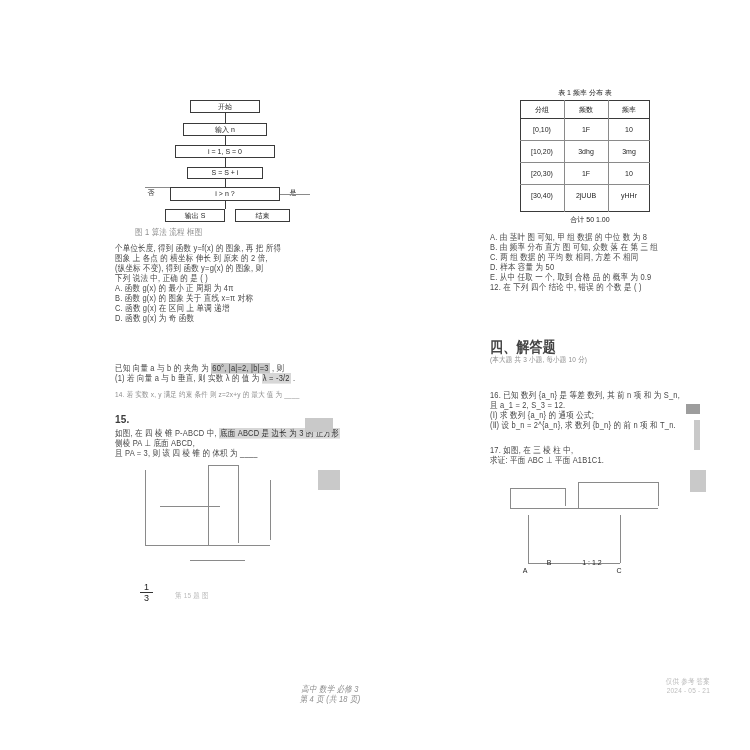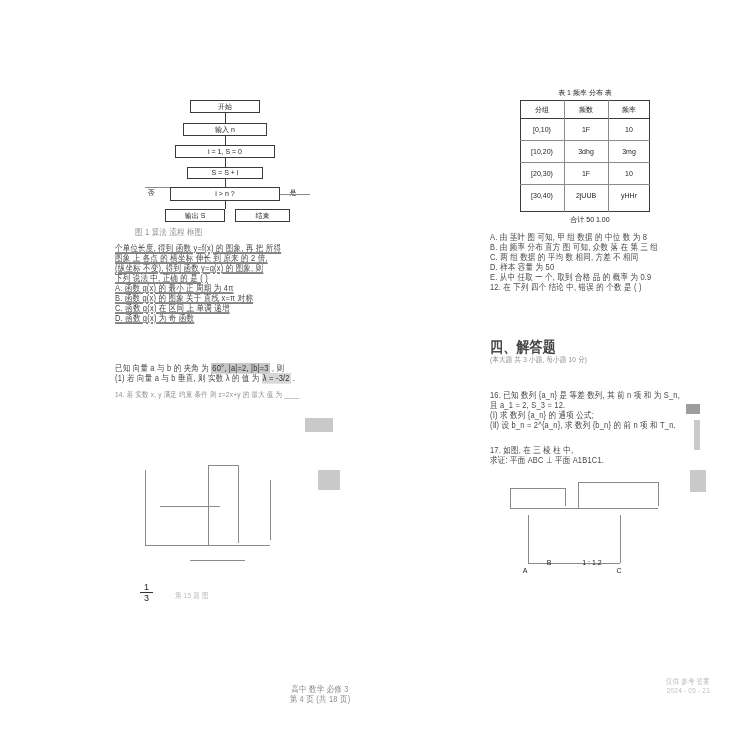--- a/index.html
+++ b/index.html
@@ -91,24 +91,25 @@
   
   .smudge {
     position: absolute;
     background: #c9c9c9;
   }
   .smudge.dark { background: #9d9d9d; }
 
   
   .footer {
     position: absolute;
-    left: 255px;
+    left: 265px;
     top: 684px;
     width: 130px;
     text-align: center;
+    font-style: italic;
   }
   .footer .tline { text-align: center; }
 
   .corner-note {
     position: absolute;
     left: 600px;
     top: 676px;
     width: 110px;
     text-align: right;
   }
@@ -165,21 +166,21 @@
       <div class="cellx" style="left:30px; top:111px; width:60px;">输出 S</div>
       <div class="fig" style="left:100px; top:109px; width:55px; height:13px;"></div>
       <div class="cellx" style="left:100px; top:111px; width:55px;">结束</div>
 
       <div class="hline thin" style="left:10px; top:87px; width:25px;"></div>
       <div class="hline thin" style="left:145px; top:94px; width:30px;"></div>
     </div>
 
     <div class="tline faint" style="position:absolute; left:20px; top:137px; width:200px;">图 1  算法 流程 框图</div>
 
-    <div class="blk" style="top:153px;text-decoration:underline;">
+    <div class="blk" style="top:153px;">
       <div class="tline">个单位长度, 得到 函数 y=f(x) 的 图象, 再 把 所得</div>
       <div class="tline">图象 上 各点 的 横坐标 伸长 到 原来 的 2 倍,</div>
       <div class="tline">(纵坐标 不变), 得到 函数 y=g(x) 的 图象, 则</div>
       <div class="tline">下列 说法 中, 正确 的 是 ( )</div>
       <div class="tline">A. 函数 g(x) 的 最小 正 周期 为 4π</div>
       <div class="tline">B. 函数 g(x) 的 图象 关于 直线 x=π 对称</div>
       <div class="tline">C. 函数 g(x) 在 区间 上 单调 递增</div>
       <div class="tline">D. 函数 g(x) 为 奇 函数</div>
     </div>
 
@@ -192,20 +193,29 @@
         <span>, 则</span>
       </div>
       <div class="tline">
         <span>(1) 若 向量 a 与 b 垂直, 则 实数 λ 的 值 为</span>
         <span class="hl2">λ = -3/2</span>
         <span>.</span>
       </div>
       <div class="tline sm faint" style="margin-top:6px;">14. 若 实数 x, y 满足 约束 条件 则 z=2x+y 的 最大 值 为 ____</div>
     </div>
 
+    <div class="blk" style="top:320px;">
+      <div class="tline lg" style="display:inline-block; width:24px;">15.</div>
+      <div class="tline">
+        <span>如图, 在 四 棱 锥 P-ABCD 中,</span>
+        <span class="hl2">底面 ABCD 是 边长 为 3 的 正方形</span>
+      </div>
+      <div class="tline">侧棱 PA ⊥ 底面 ABCD,</div>
+      <div class="tline">且 PA = 3, 则 该 四 棱 锥 的 体积 为 ____</div>
+    </div>
 
     <div class="diagram" style="left:15px; top:370px; width:180px; height:120px;">
       <div class="vline thin" style="left:15px; top:10px; height:75px;"></div>
       <div class="vline thin" style="left:78px; top:5px; height:80px;"></div>
       <div class="vline thin" style="left:108px; top:5px; height:78px;"></div>
       <div class="vline thin" style="left:140px; top:20px; height:60px;"></div>
       <div class="hline thin" style="left:15px; top:85px; width:125px;"></div>
       <div class="hline thin" style="left:78px; top:5px; width:30px;"></div>
       <div class="hline thin" style="left:30px; top:46px; width:60px;"></div>
       <div class="hline thin" style="left:60px; top:100px; width:55px;"></div>

